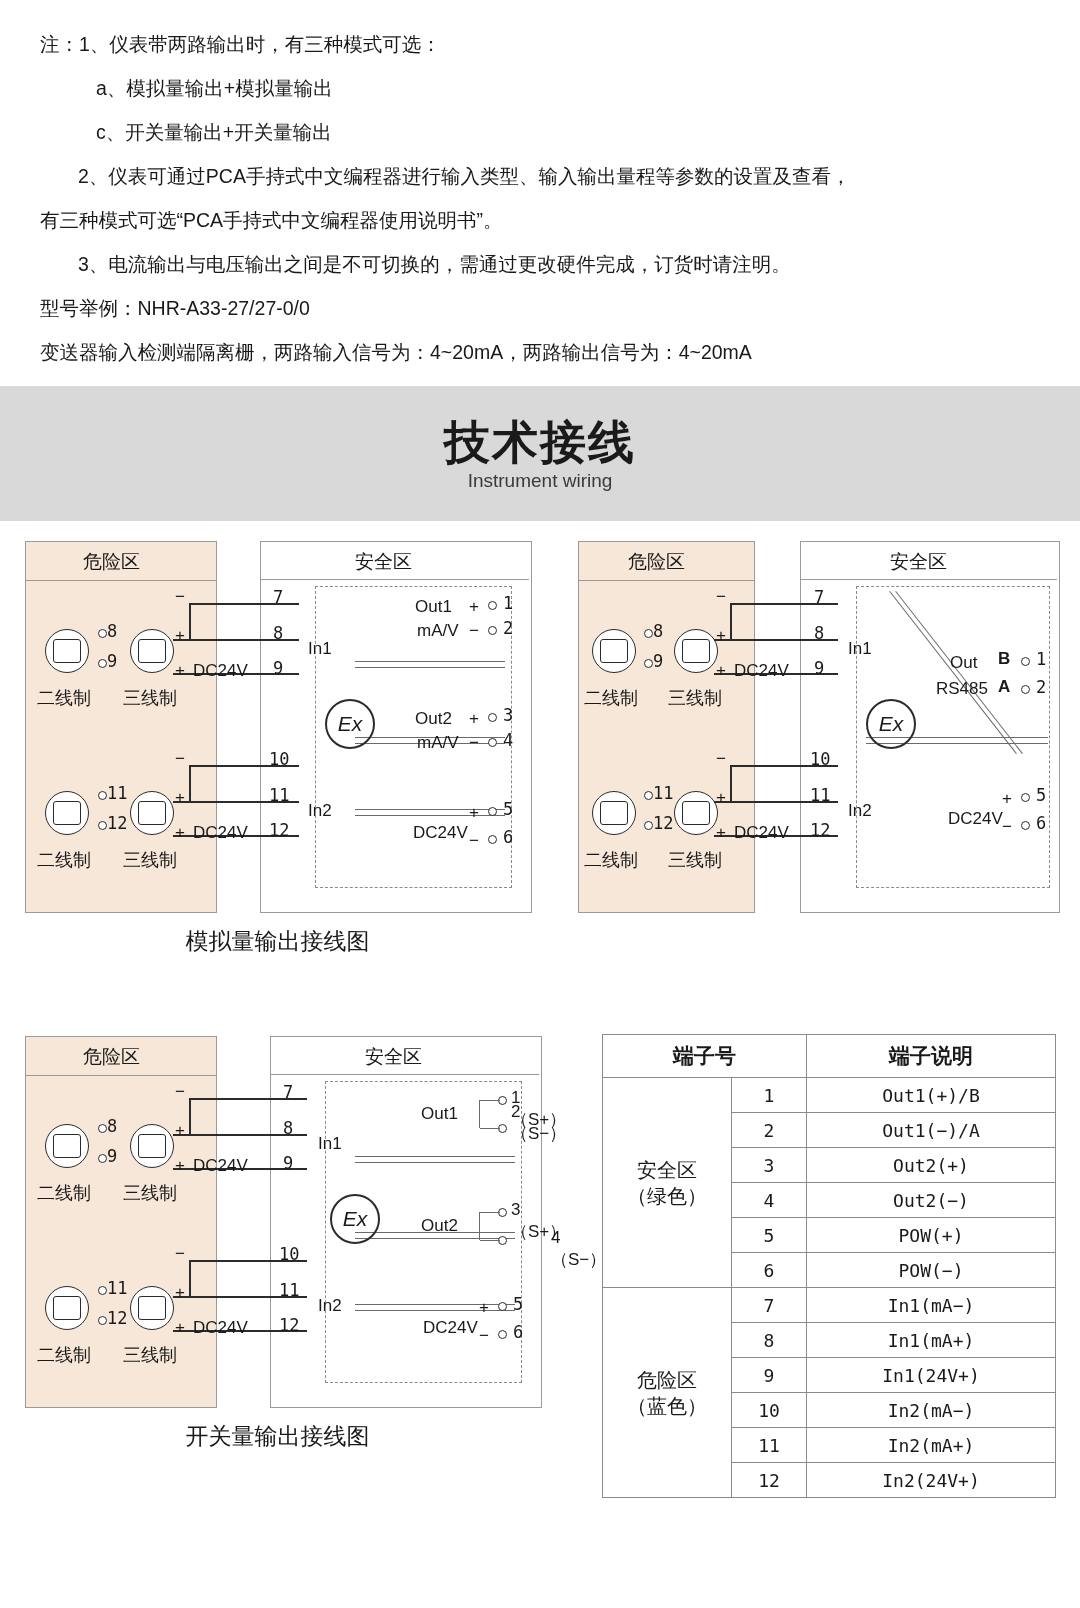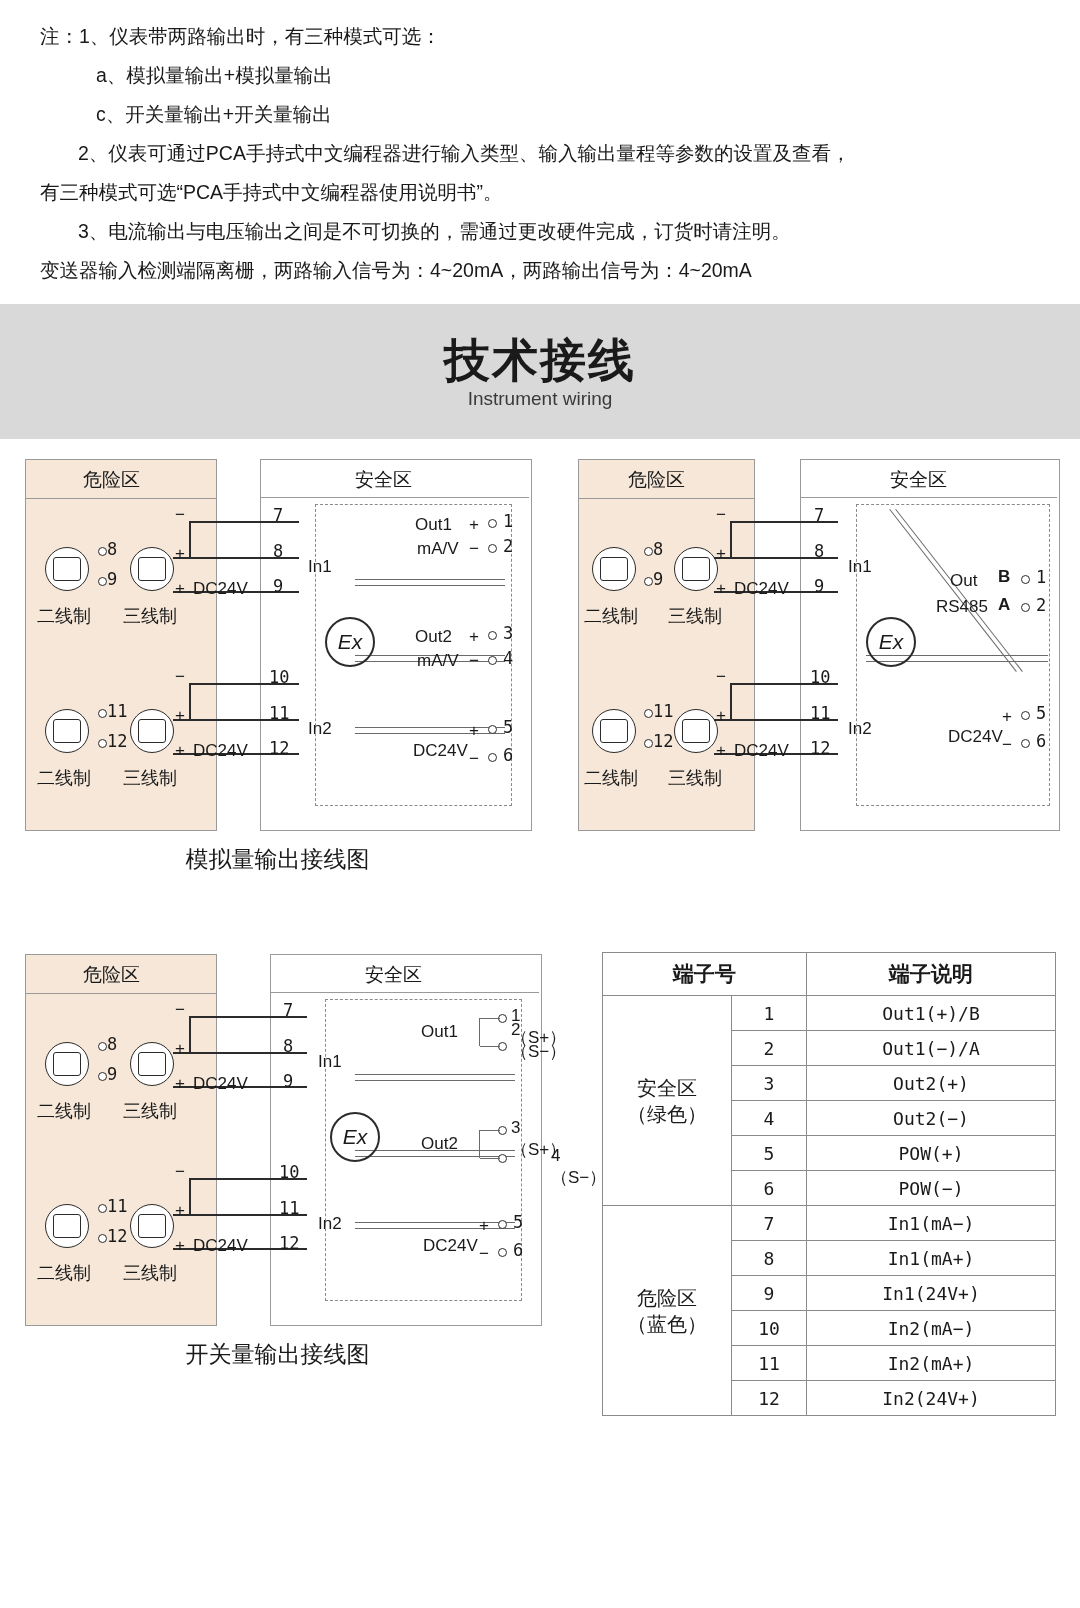--- a/index.html
+++ b/index.html
@@ -2,21 +2,21 @@
 <html><head>
 <meta charset="utf-8">
 <style>
   html,body{margin:0;padding:0;}
   body{
     width:1080px;height:1608px;background:#ffffff;
     font-family:"Liberation Sans","DejaVu Sans",sans-serif;
     color:#1a1a1a;overflow:hidden;position:relative;
   }
   .notes{padding:18px 40px 0 40px;font-size:19.5px;line-height:36px;}
-  .notes p{margin:0 0 3px 0;}
+  .notes p{margin:8px 0 3px 0;}
   .ind1{text-indent:0;}
   .ind2{padding-left:56px;}
   .ind3{text-indent:38px;}
   .banner{
     margin-top:16px;width:1080px;height:135px;background:#d9d9d9;
     display:flex;flex-direction:column;align-items:center;justify-content:center;
   }
   .banner-cn{font-size:46px;font-weight:bold;letter-spacing:2px;color:#1a1a1a;line-height:52px;}
   .banner-en{font-size:19px;color:#3a3a3a;margin-top:2px;}
   .diagrams{position:relative;width:1080px;}
@@ -50,20 +50,21 @@
 </head>
 <body>
 
 <div class="notes">
   <p class="ind1">注：1、仪表带两路输出时，有三种模式可选：</p>
   <p class="ind2">a、模拟量输出+模拟量输出</p>
   <p class="ind2">c、开关量输出+开关量输出</p>
   <p class="ind3">2、仪表可通过PCA手持式中文编程器进行输入类型、输入输出量程等参数的设置及查看，</p>
   <p>有三种模式可选“PCA手持式中文编程器使用说明书”。</p>
   <p class="ind3">3、电流输出与电压输出之间是不可切换的，需通过更改硬件完成，订货时请注明。</p>
+  <p>型号举例：NHR-A33-27/27-0/0</p>
   <p>变送器输入检测端隔离栅，两路输入信号为：4~20mA，两路输出信号为：4~20mA</p>
 </div>
 
 <div class="banner">
   <div class="banner-cn">技术接线</div>
   <div class="banner-en">Instrument wiring</div>
 </div>
 
 <div class="diagrams" style="height:1070px;">
 

